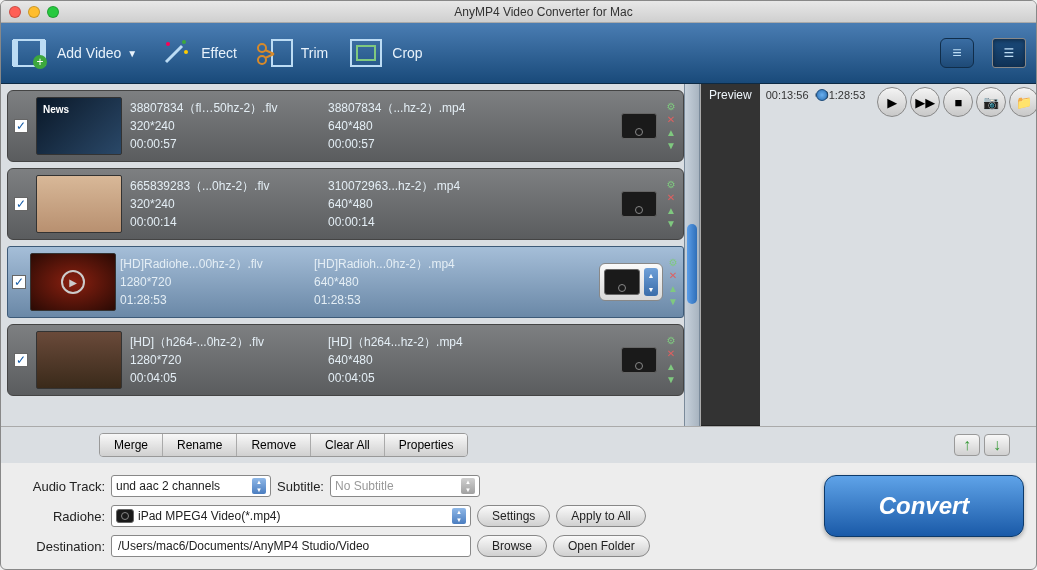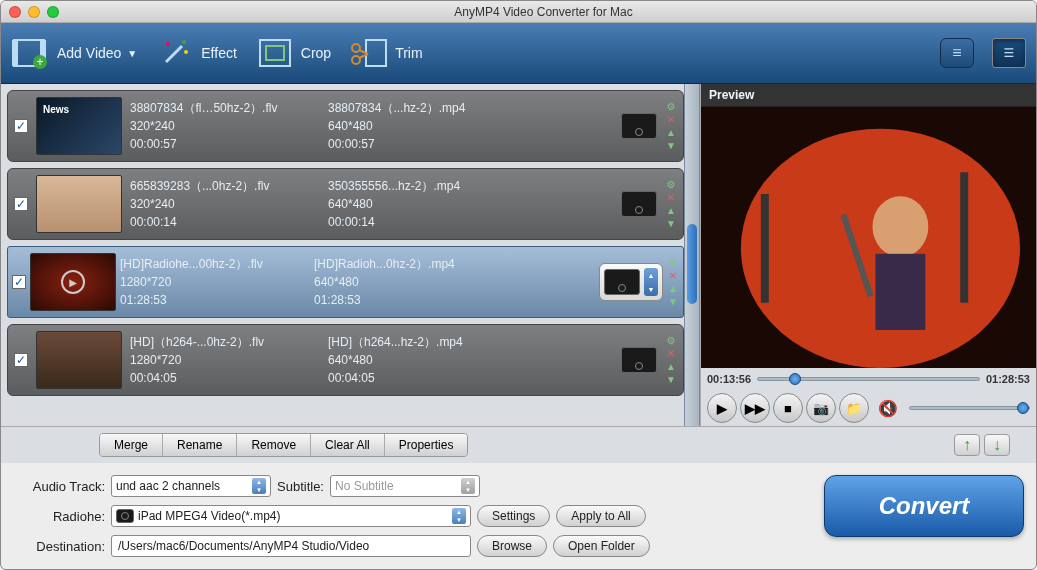--- a/index.html
+++ b/index.html
@@ -28,21 +28,21 @@
 .col { width: 190px; line-height: 1.5; }
 .devicon { width: 36px; height: 26px; background: #1a1a1a; border: 1px solid #666; border-radius: 3px; position: relative; }
 .devicon::after { content: ""; position: absolute; bottom: 2px; left: 50%; transform: translateX(-50%); width: 6px; height: 6px; border: 1px solid #888; border-radius: 50%; }
 .devsel { background: linear-gradient(#fafafa,#d8d8d8); border: 1px solid #888; border-radius: 6px; padding: 4px 4px; display: flex; align-items: center; gap: 4px; }
 .devsel .stp { width: 14px; height: 28px; background: linear-gradient(#6fa0d8,#3a6daa); border-radius: 3px; display:flex; flex-direction:column; align-items:center; justify-content:space-around; font-size:7px; color:white;}
 .rowact { display: flex; flex-direction: column; gap: 3px; font-size: 10px; }
 .rowact span { width: 12px; height: 10px; display: flex; align-items: center; justify-content: center; }
 .scrollb { width: 16px; background: linear-gradient(to right,#c7d1db,#a8b4c0); border-left: 1px solid #7a8a9a; border-right: 1px solid #7a8a9a; position: relative; }
 .scrollb .thb { position: absolute; left: 2px; right: 2px; top: 140px; height: 80px; background: linear-gradient(to right,#5a9de8,#2f6fb8); border-radius: 6px; }
 
-.preview { width: 336px; display:flex; flex-direction:column; border-left: 1px solid #aaa; font-weight: bold; }
+.preview { width: 336px; display:flex; flex-direction:row; border-left: 1px solid #aaa; }
 .pvtitle { padding: 4px 8px; color: #eef5fb; font-size: 12px; background: #333; border-bottom:1px solid #222;}
 .pvimg { flex: 1; background: radial-gradient(ellipse at center,#d84a1e 0%,#8a1e05 60%,#1a0a02 100%); position: relative; }
 .pvtime { height: 22px; display: flex; align-items: center; padding: 0 6px; gap: 6px; font-size: 11px; color: #333; background:#dadee2;}
 .slider { flex: 1; height: 4px; background: #b0bac4; border-radius: 3px; position: relative; border:1px solid #8a96a2;}
 .slider .kn { position: absolute; left: 14%; top: -5px; width: 12px; height: 12px; background: radial-gradient(#6ab0f0,#2a6db0); border: 1px solid #1a4a7a; border-radius: 50%; }
 .pvctrl { height: 36px; display: flex; align-items: center; padding: 0 6px; gap: 3px; background:#dadee2;}
 .rbtn { width: 30px; height: 30px; border: 1px solid #888; border-radius: 50%; background: linear-gradient(#f4f4f4,#c8c8c8); display: flex; align-items: center; justify-content: center; font-size: 13px; cursor:pointer;}
 .vsl { flex: 1; height: 4px; background: #b0bac4; border-radius: 3px; margin-left: 8px; position:relative; border:1px solid #8a96a2;}
 .vsl .kn{position:absolute; right:0; top:-5px; width:12px; height:12px; background:radial-gradient(#6ab0f0,#2a6db0); border:1px solid #1a4a7a; border-radius:50%;}
 
@@ -97,37 +97,37 @@
             <circle cx="10" cy="8" r="2" fill="#f05"></circle>
             <circle cx="26" cy="6" r="2" fill="#3da83d"></circle>
             <circle cx="28" cy="16" r="2" fill="#fc0"></circle>
           </svg>
         </div>
       <span>Effect</span>
     </div>
     <div class="tbtn">
       <div class="ic">
           <svg width="38" height="34">
-            <rect x="4" y="4" width="30" height="26" fill="none" stroke="#bcdcf4" stroke-width="2"></rect>
-            <rect x="10" y="10" width="18" height="14" fill="none" stroke="#7fc97f" stroke-width="2"></rect>
-          </svg>
-        </div>
-      <span>Crop</span>
-    </div>
-    <div class="tbtn">
-      <div class="ic">
-          <svg width="38" height="34">
             <rect x="16" y="4" width="20" height="26" fill="none" stroke="#bcdcf4" stroke-width="2"></rect>
             <circle cx="6" cy="12" r="4" fill="none" stroke="#d88a2a" stroke-width="2"></circle>
             <circle cx="6" cy="24" r="4" fill="none" stroke="#d88a2a" stroke-width="2"></circle>
             <line x1="9" y1="14" x2="18" y2="18" stroke="#d88a2a" stroke-width="2"></line>
             <line x1="9" y1="22" x2="18" y2="18" stroke="#d88a2a" stroke-width="2"></line>
           </svg>
         </div>
       <span>Trim</span>
+    </div>
+    <div class="tbtn">
+      <div class="ic">
+          <svg width="38" height="34">
+            <rect x="4" y="4" width="30" height="26" fill="none" stroke="#bcdcf4" stroke-width="2"></rect>
+            <rect x="10" y="10" width="18" height="14" fill="none" stroke="#7fc97f" stroke-width="2"></rect>
+          </svg>
+        </div>
+      <span>Crop</span>
     </div>
     <div class="spacer"></div>
     <div class="viewbtn">
         <span style="color:#bcdcf4;">≡</span>
       </div>
     <div class="viewbtn sel">
         <span style="color:#bcdcf4;">☰</span>
       </div>
   </div>
 
@@ -160,21 +160,21 @@
 
       <div class="row">
         <div class="chk">✓</div>
         <div class="thumb" style="background:linear-gradient(#d8b898,#b89070);"></div>
         <div class="col">
           <div>665839283（...0hz-2）.flv</div>
           <div>320*240</div>
           <div>00:00:14</div>
         </div>
         <div class="col">
-          <div>350355556...hz-2）.mp4</div>
+          <div>310072963...hz-2）.mp4</div>
           <div>640*480</div>
           <div>00:00:14</div>
         </div>
         <div style="flex:1"></div>
         <div class="devicon"></div>
         <div class="rowact">
           <span style="color:#7fc97f;">⚙</span>
           <span style="color:#e06060;">✕</span>
           <span style="color:#7fc97f;">▲</span>
           <span style="color:#7fc97f;">▼</span>

